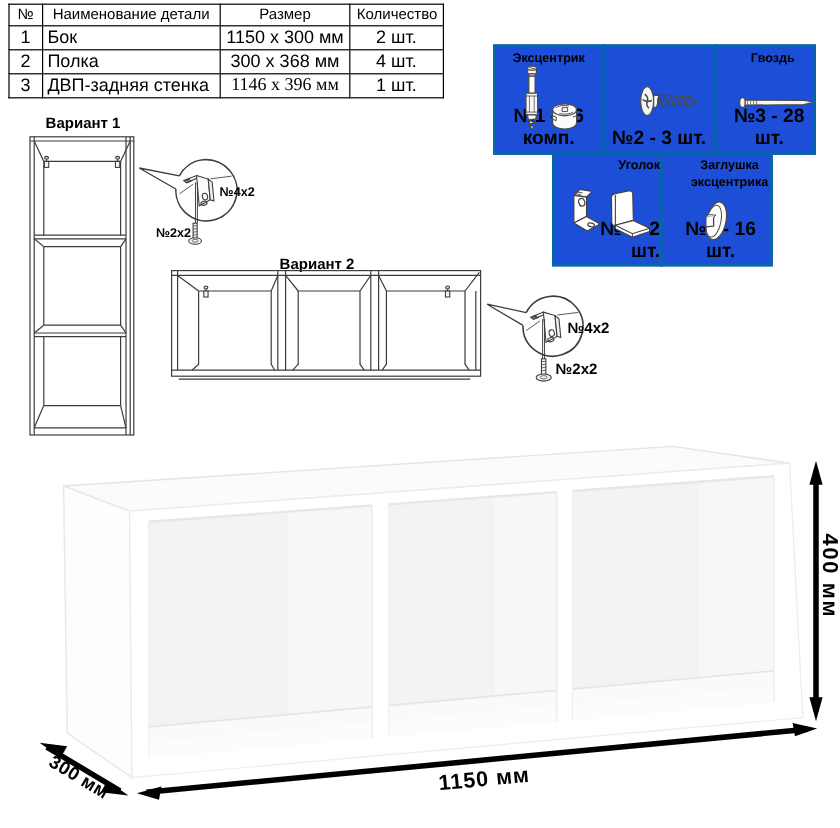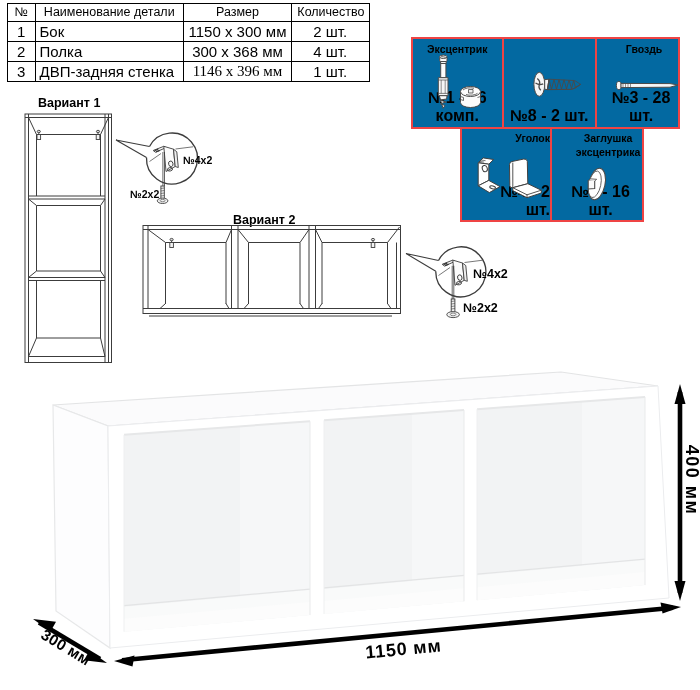--- a/index.html
+++ b/index.html
@@ -1,21 +1,21 @@
 <!DOCTYPE html>
 <html><head>
 <meta charset="utf-8">
 <style>
   html,body{margin:0;padding:0;}
   body{width:700px;height:690px;background:#ffffff;position:relative;overflow:hidden;
        font-family:"Liberation Sans", sans-serif;}
   .abs{position:absolute;}
   table.parts{border-collapse:collapse;table-layout:fixed;}
   table.parts td,table.parts th{border:1px solid #000;padding:0 4px;overflow:hidden;white-space:nowrap;}
-  .hw{position:absolute;border:2px solid #ef4444;background:#0369a1;text-align:center;font-weight:bold;color:#000;}
+  .hw{position:absolute;border:2px solid #0369a1;background:#1d4ed8;text-align:center;font-weight:bold;color:#000;}
   .hw .t{font-size:10.5px;line-height:14px;margin-top:2.5px;}
   .hw .b{position:absolute;bottom:1.5px;left:0;right:0;font-size:16px;}
 </style>
 </head>
 <body>
 
 <table class="parts abs" style="left:7px;top:3px;font-size:15px;color:#000;">
   <colgroup>
       <col style="width:27.5px">
       <col style="width:148.5px">
@@ -49,21 +49,21 @@
       </tr>
 </tbody>
   </table>
 
 <div class="hw" style="left:411px;top:37px;width:88.5px;height:87.5px;">
   <div class="t">Эксцентрик</div>
   <div class="b">№1 - 16 комп.</div>
 </div>
 
 <div class="hw" style="left:501.5px;top:37px;width:91.5px;height:87.5px;">
-  <div class="b">№8 - 2 шт.</div>
+  <div class="b">№2 - 3 шт.</div>
 </div>
 
 <div class="hw" style="left:595px;top:37px;width:81px;height:87.5px;">
   <div class="t" style="padding-left:13px;">Гвоздь</div>
   <div class="b" style="padding-left:7px;">№3 - 28 шт.</div>
 </div>
 
 <div class="hw" style="left:460px;top:126.5px;width:88px;height:91.5px;text-align:right;">
   <div class="t">Уголок</div>
   <div class="b" style="padding-left:10px;">№4 - 2 шт.</div>

